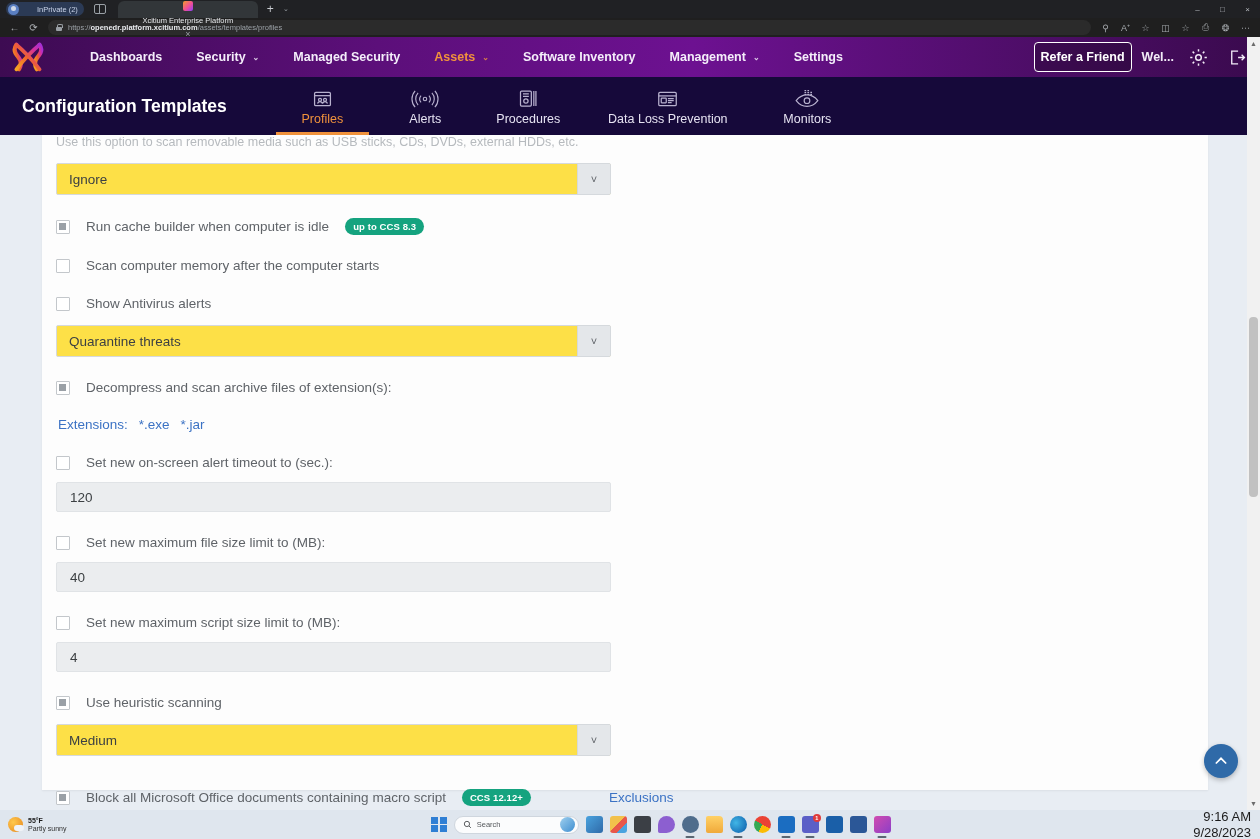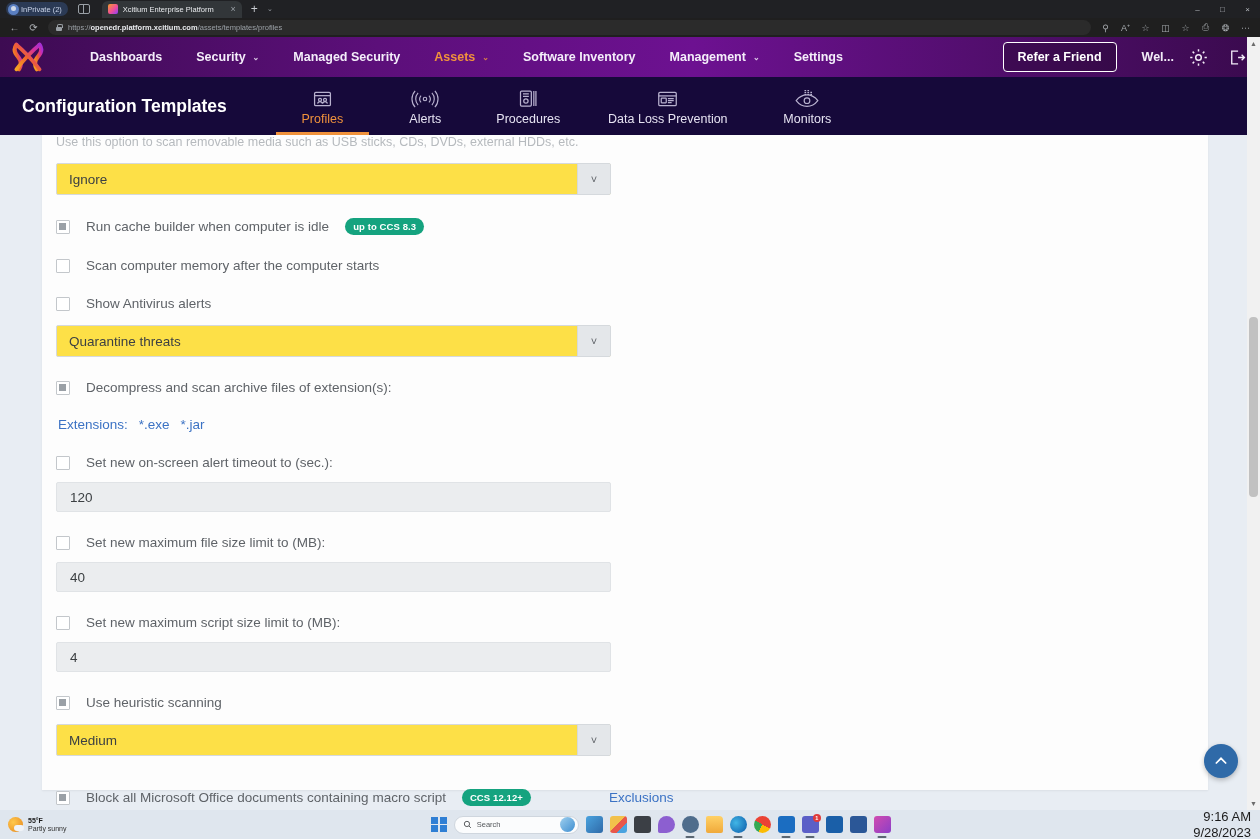--- a/index.html
+++ b/index.html
@@ -11,21 +11,21 @@
   }
 
   
   .browser { width: 1260px; height: 810px; background: #1f1f1f; position: relative; }
 
   .titlebar {
     height: 18px; background: #202124; display: flex; align-items: center;
     padding: 0 2px; position: relative;
   }
   .inprivate-pill {
-    display: flex; align-items: center; gap: 2px;
+    display: flex; align-items: center; gap: 18px;
     background: #2b3a55; border-radius: 9px; height: 14px;
     padding: 0 6px 0 2px; margin-left: 4px;
   }
   .inprivate-avatar {
     width: 11px; height: 11px; border-radius: 50%;
     background: #5a7fc2; position: relative; flex: none;
   }
   .inprivate-avatar::after {
     content: ""; position: absolute; left: 3px; top: 2.5px;
     width: 5px; height: 5px; border-radius: 50%; background: #cfd8e8;
@@ -33,21 +33,21 @@
   .inprivate-label { color: #c9d3e8; font-size: 7.5px; white-space: nowrap; }
   .tabsplit-icon {
     width: 12px; height: 10px; border: 1px solid #9aa0a6; border-radius: 2px;
     margin-left: 10px; position: relative; flex: none;
   }
   .tabsplit-icon::after {
     content:""; position:absolute; left:4px; top:0; bottom:0; width:1px; background:#9aa0a6;
   }
   .tab {
     margin-left: 12px; height: 17px; background: #323639; border-radius: 6px 6px 0 0;
-    display: flex; align-items: center; gap: 5px; padding: 0 6px; min-width: 140px;
+    display: flex; align-items: center; gap: 5px; padding: 0 6px; min-width: 140px; flex-direction: column;
   }
   .tab-favicon {
     width: 10px; height: 10px; border-radius: 2px; flex: none;
     background: linear-gradient(135deg,#f59c2a 0%,#f04e98 55%,#8a3ffc 100%);
   }
   .tab-title { color: #e8eaed; font-size: 7.5px; white-space: nowrap; flex: 1; }
   .tab-close { color: #9aa0a6; font-size: 9px; line-height: 1; }
   .newtab { color: #c9ccd1; font-size: 12px; margin-left: 9px; line-height: 1; }
   .tabchevron { color: #9aa0a6; font-size: 7px; margin-left: 9px; }
   .winctl { position: absolute; right: 0; top: 0; height: 18px; display: flex; }
@@ -93,22 +93,22 @@
   .logo { width: 42px; height: 30px; flex: none; margin-right: 22px; }
   .nav-links { display: flex; gap: 0; flex: 1; }
   .nav-link {
     color: #f4eefa; font-size: 12.5px; font-weight: 600; padding: 0 17px;
     display: flex; align-items: center; gap: 7px; white-space: nowrap;
   }
   .nav-link.active { color: #f0923c; }
   .caret { font-size: 8px; opacity: .85; }
   .refer-btn {
     border: 1.5px solid #ffffff; border-radius: 4px; color: #fff; font-size: 12.5px;
-    font-weight: 600; padding: 7px 14px; background: rgba(0,0,0,.22); white-space: nowrap;
-    margin-right: 25px;
+    font-weight: 600; padding: 7px 6px; background: rgba(0,0,0,.22); white-space: nowrap;
+    margin-right: 10px;
   }
   .wel { color: #f2ebf7; font-size: 12.5px; font-weight: 600; margin-right: 14px; }
   .gear-wrap { margin-right: 18px; display:flex; }
   .logout-wrap { margin-right: 14px; display:flex; }
 
   
   .subnav {
     height: 58px; background: #16093a; display: flex; align-items: center;
     padding-left: 22px; position: relative;
   }

